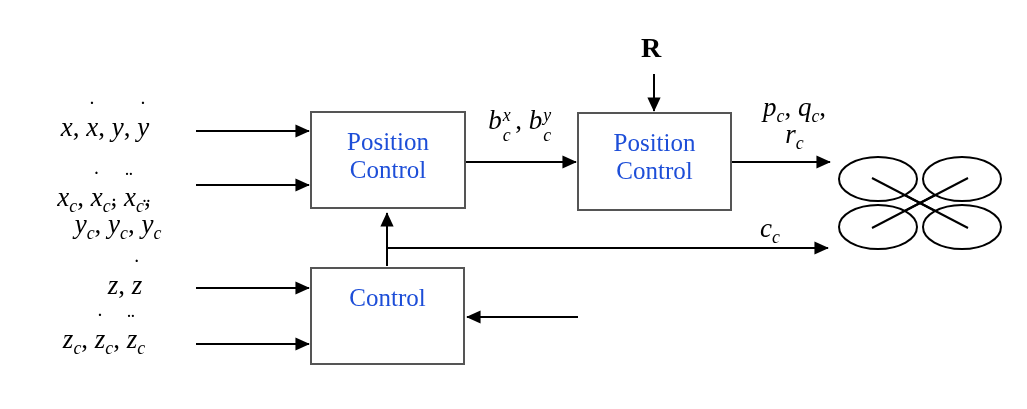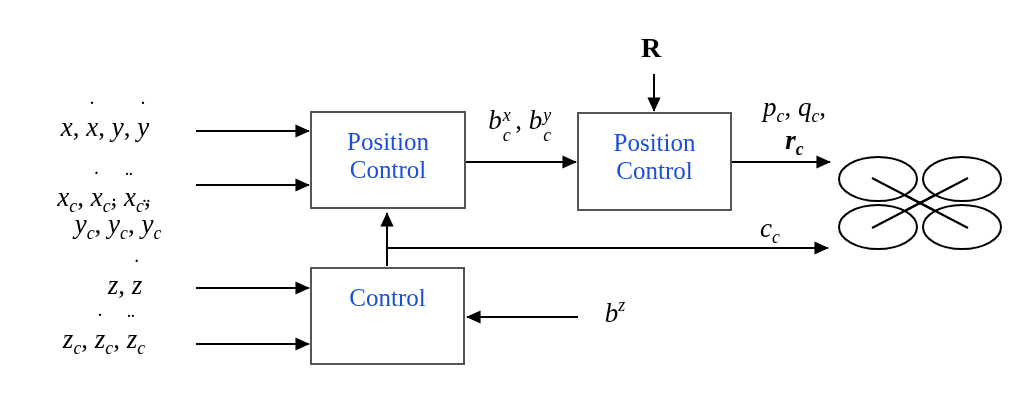--- a/index.html
+++ b/index.html
@@ -183,26 +183,23 @@
   <div class="mathlbl center" style="left:466px; top:107px; width:112px;" title="b_c^x, b_c^y">
     <span class="var">b</span><span class="subsup"><span class="s-up">x</span><span class="s-dn">c</span></span>&nbsp;&nbsp;<span class="punc">,&nbsp;</span><span class="var">b</span><span class="subsup"><span class="s-up">y</span><span class="s-dn">c</span></span>&nbsp;&nbsp;
   </div>
 
   <div class="boldR" style="left:641px; top:32px;">R</div>
 
   <div class="mathlbl center" style="left:737px; top:94px; width:115px;" title="p_c, q_c, r_c">
     <div>
       <span class="var">p</span><sub>c</sub><span class="punc">,&nbsp;</span><span class="var">q</span><sub>c</sub><span class="punc">,</span>
     </div>
-    <div style="margin-top:6px;font-weight:bold;">
+    <div style="">
       <span class="var">r</span><sub>c</sub>
     </div>
   </div>
 
   <div class="mathlbl center" style="left:735px; top:215px; width:70px;text-align:center;" title="c_c">
     <span class="var">c</span><sub>c</sub>
   </div>
 
-  <div class="mathlbl center" style="left:580px; top:300px; width:70px;" title="b^z">
-    <span class="var">b</span><sup>z</sup>
-  </div>
 
 </div>
 
 </body></html>

